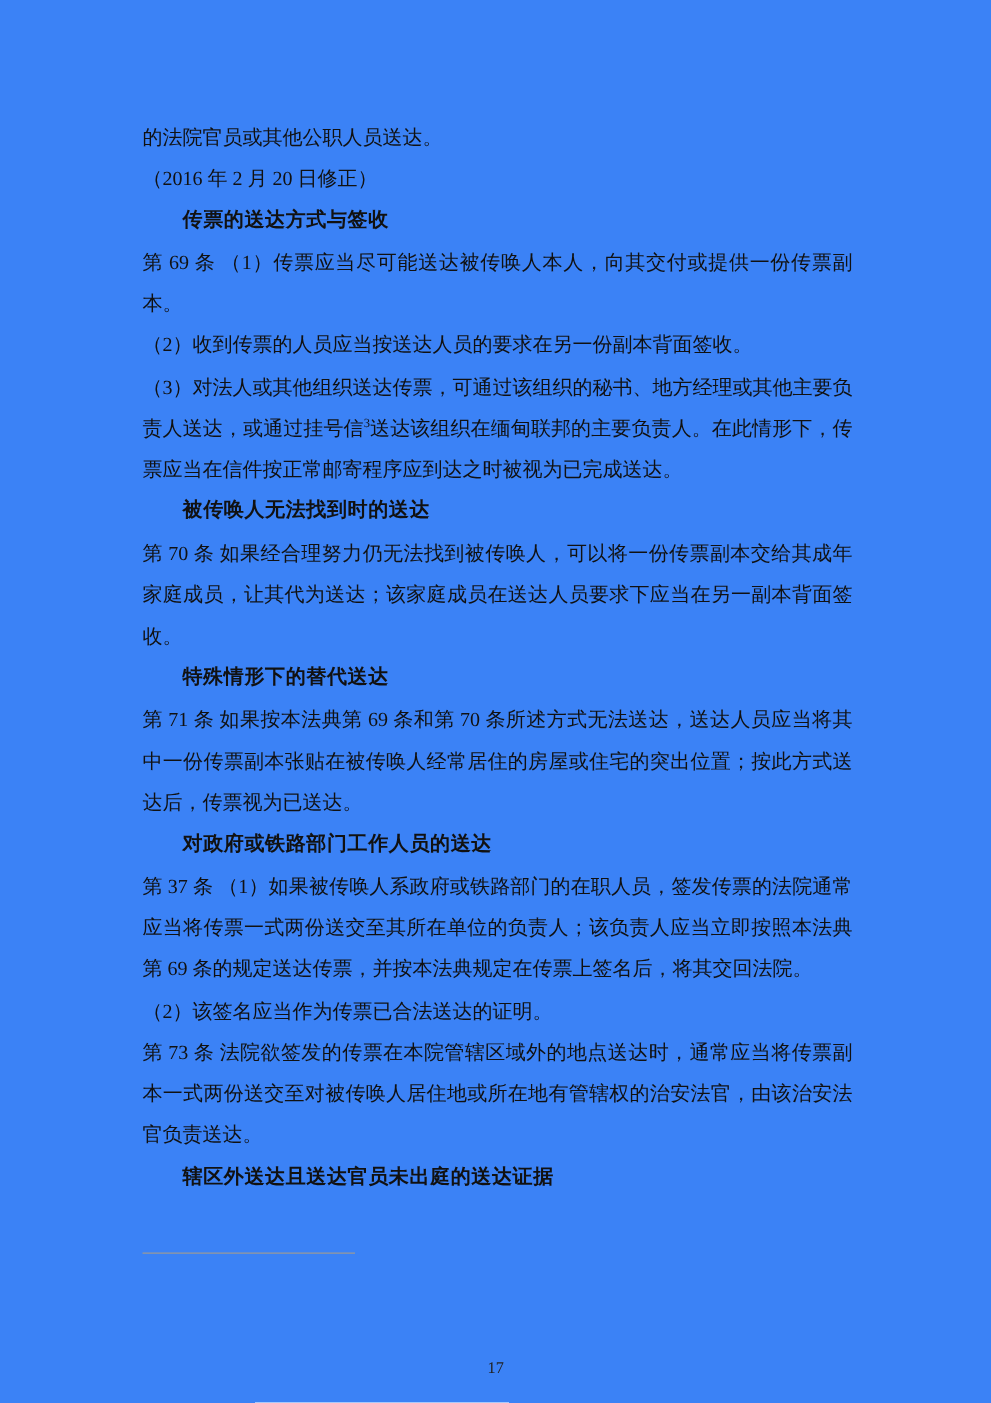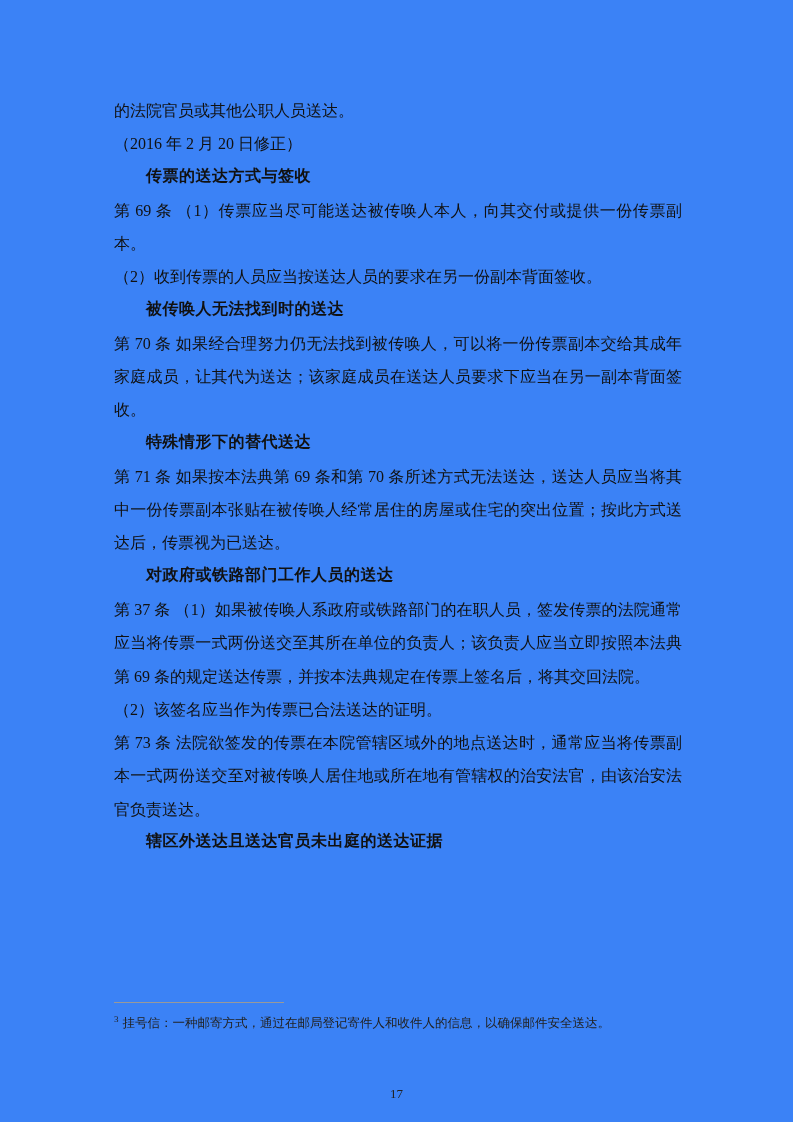--- a/index.html
+++ b/index.html
@@ -82,31 +82,31 @@
 <body>
 
 <div class="page">
 
   <div class="content">
     <p class="body-para">的法院官员或其他公职人员送达。</p>
     <p class="body-para">（2016 年 2 月 20 日修正）</p>
     <p class="heading-para">传票的送达方式与签收</p>
     <p class="body-para">第 69 条 （1）传票应当尽可能送达被传唤人本人，向其交付或提供一份传票副本。</p>
     <p class="body-para">（2）收到传票的人员应当按送达人员的要求在另一份副本背面签收。</p>
+    <p class="body-para"><span>（3）对法人或其他组织送达传票，可通过该组织的秘书、地方经理或其他主要负责人送达，或通过挂号信</span><sup class="fn-ref">3</sup><span>送达该组织在缅甸联邦的主要负责人。在此情形下，传票应当在信件按正常邮寄程序应到达之时被视为已完成送达。</span></p>
     <p class="heading-para">被传唤人无法找到时的送达</p>
     <p class="body-para">第 70 条 如果经合理努力仍无法找到被传唤人，可以将一份传票副本交给其成年家庭成员，让其代为送达；该家庭成员在送达人员要求下应当在另一副本背面签收。</p>
     <p class="heading-para">特殊情形下的替代送达</p>
     <p class="body-para">第 71 条 如果按本法典第 69 条和第 70 条所述方式无法送达，送达人员应当将其中一份传票副本张贴在被传唤人经常居住的房屋或住宅的突出位置；按此方式送达后，传票视为已送达。</p>
     <p class="heading-para">对政府或铁路部门工作人员的送达</p>
     <p class="body-para">第 37 条 （1）如果被传唤人系政府或铁路部门的在职人员，签发传票的法院通常应当将传票一式两份送交至其所在单位的负责人；该负责人应当立即按照本法典第 69 条的规定送达传票，并按本法典规定在传票上签名后，将其交回法院。</p>
     <p class="body-para">（2）该签名应当作为传票已合法送达的证明。</p>
     <p class="body-para">第 73 条 法院欲签发的传票在本院管辖区域外的地点送达时，通常应当将传票副本一式两份送交至对被传唤人居住地或所在地有管辖权的治安法官，由该治安法官负责送达。</p>
     <p class="heading-para">辖区外送达且送达官员未出庭的送达证据</p>
   </div>
 
   <div class="footnote-area">
     <hr class="footnote-rule">
-    <div class="footnote-text"><sup>3</sup><span>挂号信：一种邮寄方式，通过在邮局登记寄件人和收件人的信息，以确保邮件安全送达。</span></div>
   </div>
 
   <div class="page-number">17</div>
 
 </div>
 
 </body></html>

